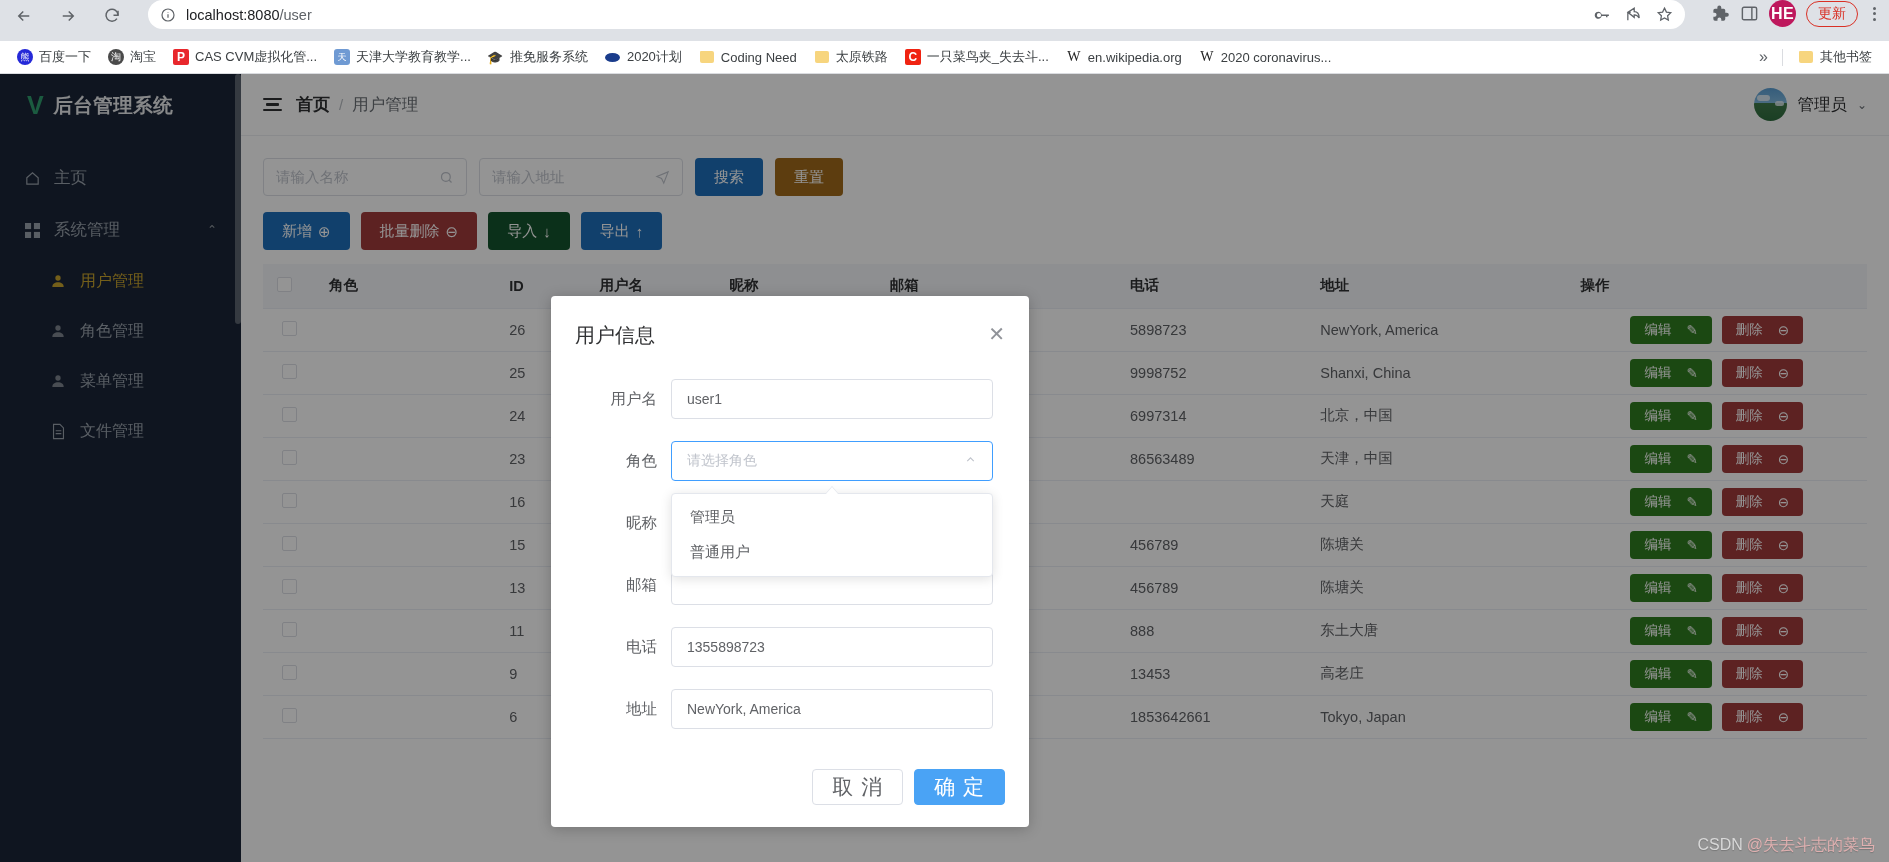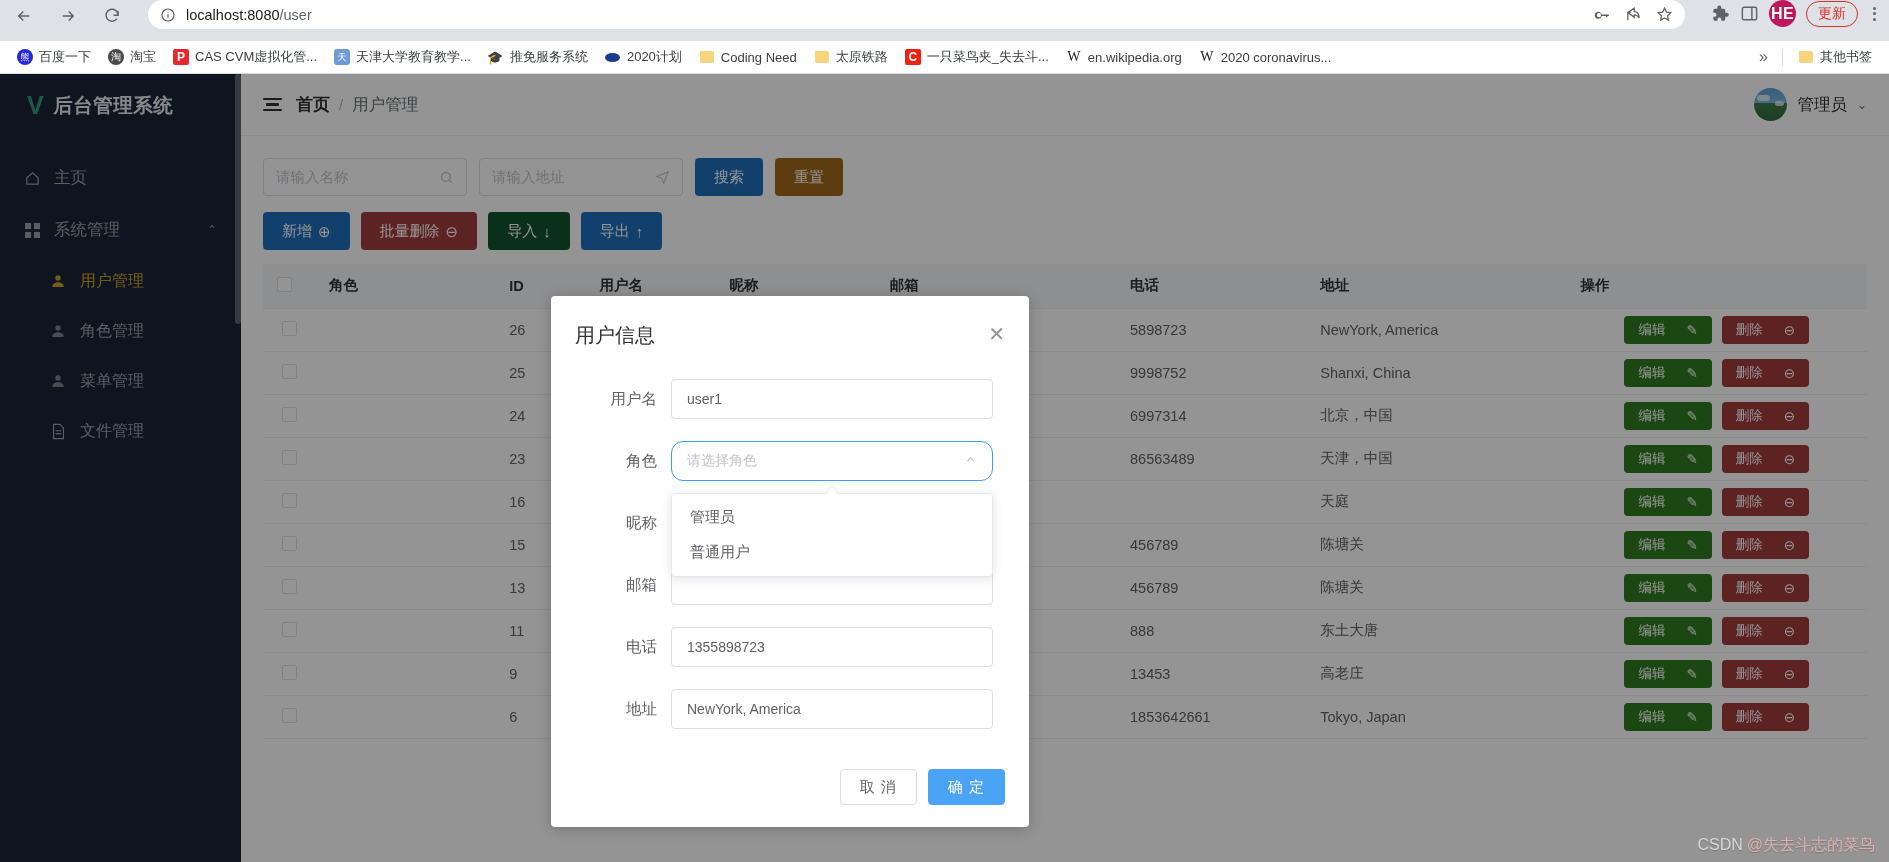--- a/index.html
+++ b/index.html
@@ -150,21 +150,21 @@
     height: 43px; padding: 0 14px; color: #606266; border-bottom: 1px solid #ebeef5;
     white-space: nowrap; overflow: hidden; text-overflow: ellipsis;
   }
   .cbx { width: 15px; height: 15px; border: 1px solid #dcdfe6; border-radius: 2px; background: #fff; display: inline-block;}
   .col-cb { width: 52px; } .col-role { width: 180px; } .col-id { width: 90px; }
   .col-user { width: 130px; } .col-nick { width: 160px; } .col-mail { width: 240px; }
   .col-phone { width: 190px; } .col-addr { width: 260px; } .col-op { width: 300px; }
   .th-center, .td-center { text-align: center; }
   .op-wrap { display: flex; gap: 10px; justify-content: center;}
   .btn-sm { height: 28px; border-radius: 4px; border: none; color: #fff; font-size: 13.5px;
-            padding: 0 14px; display: inline-flex; align-items: center; gap: 21px; cursor: pointer;
+            padding: 0 14px; display: inline-flex; align-items: center; gap: 15px; cursor: pointer;
             font-family: inherit; }
   .btn-edit { background: #2f7d1f; }
   .btn-del { background: #a13b3b; }
 
   
   .overlay { position: absolute; inset: 0; background: rgba(0,0,0,0.42); z-index: 10;}
   .modal {
     position: absolute; left: 551px; top: 222px; width: 478px; background: #fff;
     border-radius: 4px; z-index: 11; box-shadow: 0 2px 14px rgba(0,0,0,.22);
     padding: 26px 0 0 0;
@@ -172,36 +172,36 @@
   .modal-head { padding: 0 24px 0 24px; display: flex; align-items: flex-start;}
   .modal-title { font-size: 20px; color: #303133; }
   .modal-close { margin-left: auto; font-size: 20px; color: #909399; cursor: pointer; line-height: 1; margin-top: 2px;}
   .modal-body { padding: 30px 36px 8px 0; }
   .frm-row { display: flex; align-items: center; margin-bottom: 22px; position: relative;}
   .frm-label { width: 120px; text-align: right; padding-right: 14px; font-size: 15.5px; color: #606266; flex: 0 0 120px;}
   .frm-ctl {
     flex: 1 1 auto; height: 40px; border: 1px solid #dcdfe6; border-radius: 4px;
     display: flex; align-items: center; padding: 16px 15px; font-size: 14px; color: #606266; background:#fff;
   }
-  .frm-ctl.focused { border-color: #409eff; border-radius: 12px; }
+  .frm-ctl.focused { border-color: #409eff; }
   .frm-ctl .ph { color: #c0c4cc; }
   .frm-ctl .arrow { margin-left: auto; color: #c0c4cc; font-size: 13px;}
   .select-pop {
     position: absolute; left: 120px; right: 0; top: 52px; background: #fff;
     border: 1px solid #e4e7ed; border-radius: 4px; box-shadow: 0 2px 12px rgba(0,0,0,.12);
     padding: 6px 0; z-index: 20;
   }
   .select-pop::before {
     content: ""; position: absolute; top: -7px; left: 50%; margin-left: -6px;
     border-left: 6px solid transparent; border-right: 6px solid transparent;
     border-bottom: 7px solid #fff; filter: drop-shadow(0 -1px 0 #e4e7ed);
   }
   .opt { height: 35px; display: flex; align-items: center; padding: 0 18px; font-size: 15px; color: #606266; cursor: pointer;}
   .modal-foot { padding: 10px 24px 22px 24px; display: flex; justify-content: flex-end; gap: 11px;}
-  .mbtn { height: 36px; border-radius: 4px; font-size: 15px; padding: 0 19px; cursor: pointer; font-family: inherit; letter-spacing:1px;}
+  .mbtn { height: 36px; border-radius: 4px; font-size: 21px; padding: 0 19px; cursor: pointer; font-family: inherit; letter-spacing:1px;}
   .mbtn-cancel { background: #fff; border: 1px solid #dcdfe6; color: #606266; }
   .mbtn-ok { background: #4aa3f5; border: 1px solid #4aa3f5; color: #fff; }
 
   .watermark {
     position: absolute; right: 14px; bottom: 6px; color: #e0b0b0; font-size: 16px;
     z-index: 30; text-shadow: 0 1px 1px rgba(0,0,0,.2);
   }
   .watermark .csdn { color: #d8d8d8; margin-right: 4px;}
 </style>
 </head>

